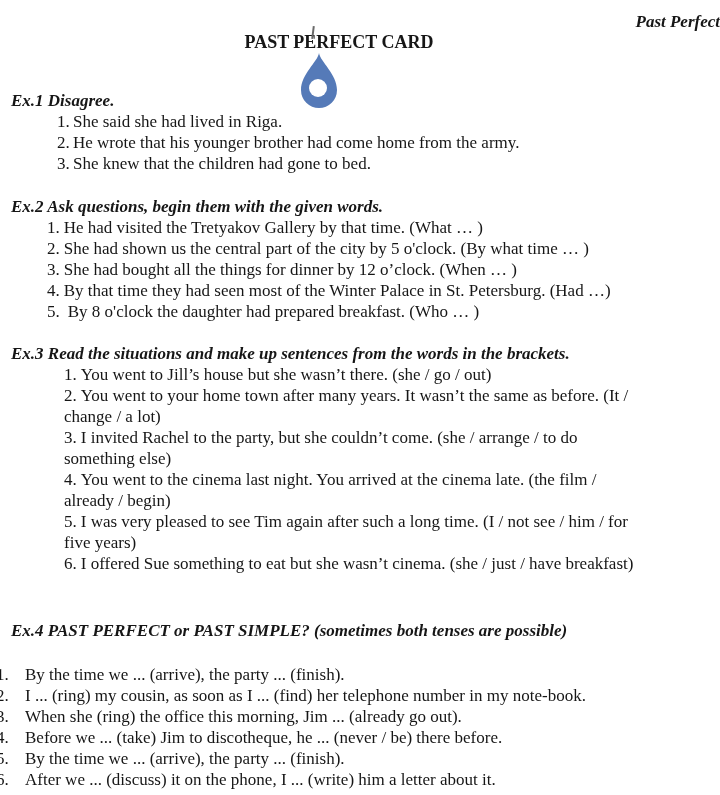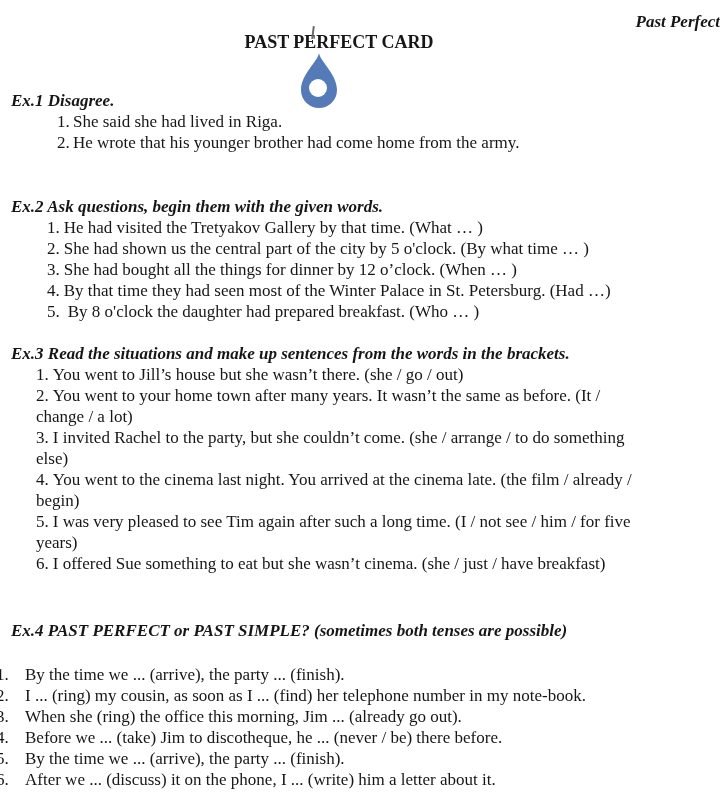--- a/index.html
+++ b/index.html
@@ -63,21 +63,21 @@
   .s1 { top: 78px; }
   .s1 .item { padding-left: 57px; }
   .s1 .num { display: inline-block; min-width: 16px; }
 
   .s2 { top: 184px; }
   .s2 .item { padding-left: 47px; padding-right: 4px; }
   .s2 .num { margin-right: 4px; }
   .s2 .item:nth-child(5) .num { margin-right: 8px; }
 
   .s3 { top: 331px; }
-  .s3 .item { padding-left: 36px; padding-right: 7px; }
+  .s3 .item { padding-left: 64px; padding-right: 7px; }
   .s3 .num { margin-right: 4px; }
 
   .s4 { top: 608px; }
   .s4 .items { margin-top: 23px; }
   .s4 .item { position: relative; padding-left: 25px; padding-right: 8px; }
   .s4 .num { position: absolute; left: -4px; top: 0; width: 18px; }
 </style>
 </head>
 <body>
 
@@ -91,20 +91,21 @@
   <svg class="drop" viewBox="0 0 38 57" xmlns="http://www.w3.org/2000/svg">
     <path d="M19 1 C20.5 10 37 22 37 38 A18 18 0 1 1 1 38 C1 22 17.5 10 19 1 Z" fill="#557ab8"></path>
     <circle cx="18" cy="36" r="9" fill="#ffffff"></circle>
   </svg>
 
   <section class="sec s1">
     <div class="h">Ex.1 Disagree.</div>
     <div class="items">
       <div class="item"><span class="num">1.</span><span class="txt">She said she had lived in Riga.</span></div>
       <div class="item"><span class="num">2.</span><span class="txt">He wrote that his younger brother had come home from the army.</span></div>
+      <div class="item"><span class="num">3.</span><span class="txt">She knew that the children had gone to bed.</span></div>
     </div>
   </section>
 
   <section class="sec s2">
     <div class="h">Ex.2 Ask questions, begin them with the given words.</div>
     <div class="items">
       <div class="item"><span class="num">1.</span><span class="txt">He had visited the Tretyakov Gallery by that time. (What … )</span></div>
       <div class="item"><span class="num">2.</span><span class="txt">She had shown us the central part of the city by 5 o'clock. (By what time … )</span></div>
       <div class="item"><span class="num">3.</span><span class="txt">She had bought all the things for dinner by 12 o’clock. (When … )</span></div>
       <div class="item"><span class="num">4.</span><span class="txt">By that time they had seen most of the Winter Palace in St. Petersburg. (Had …)</span></div>

